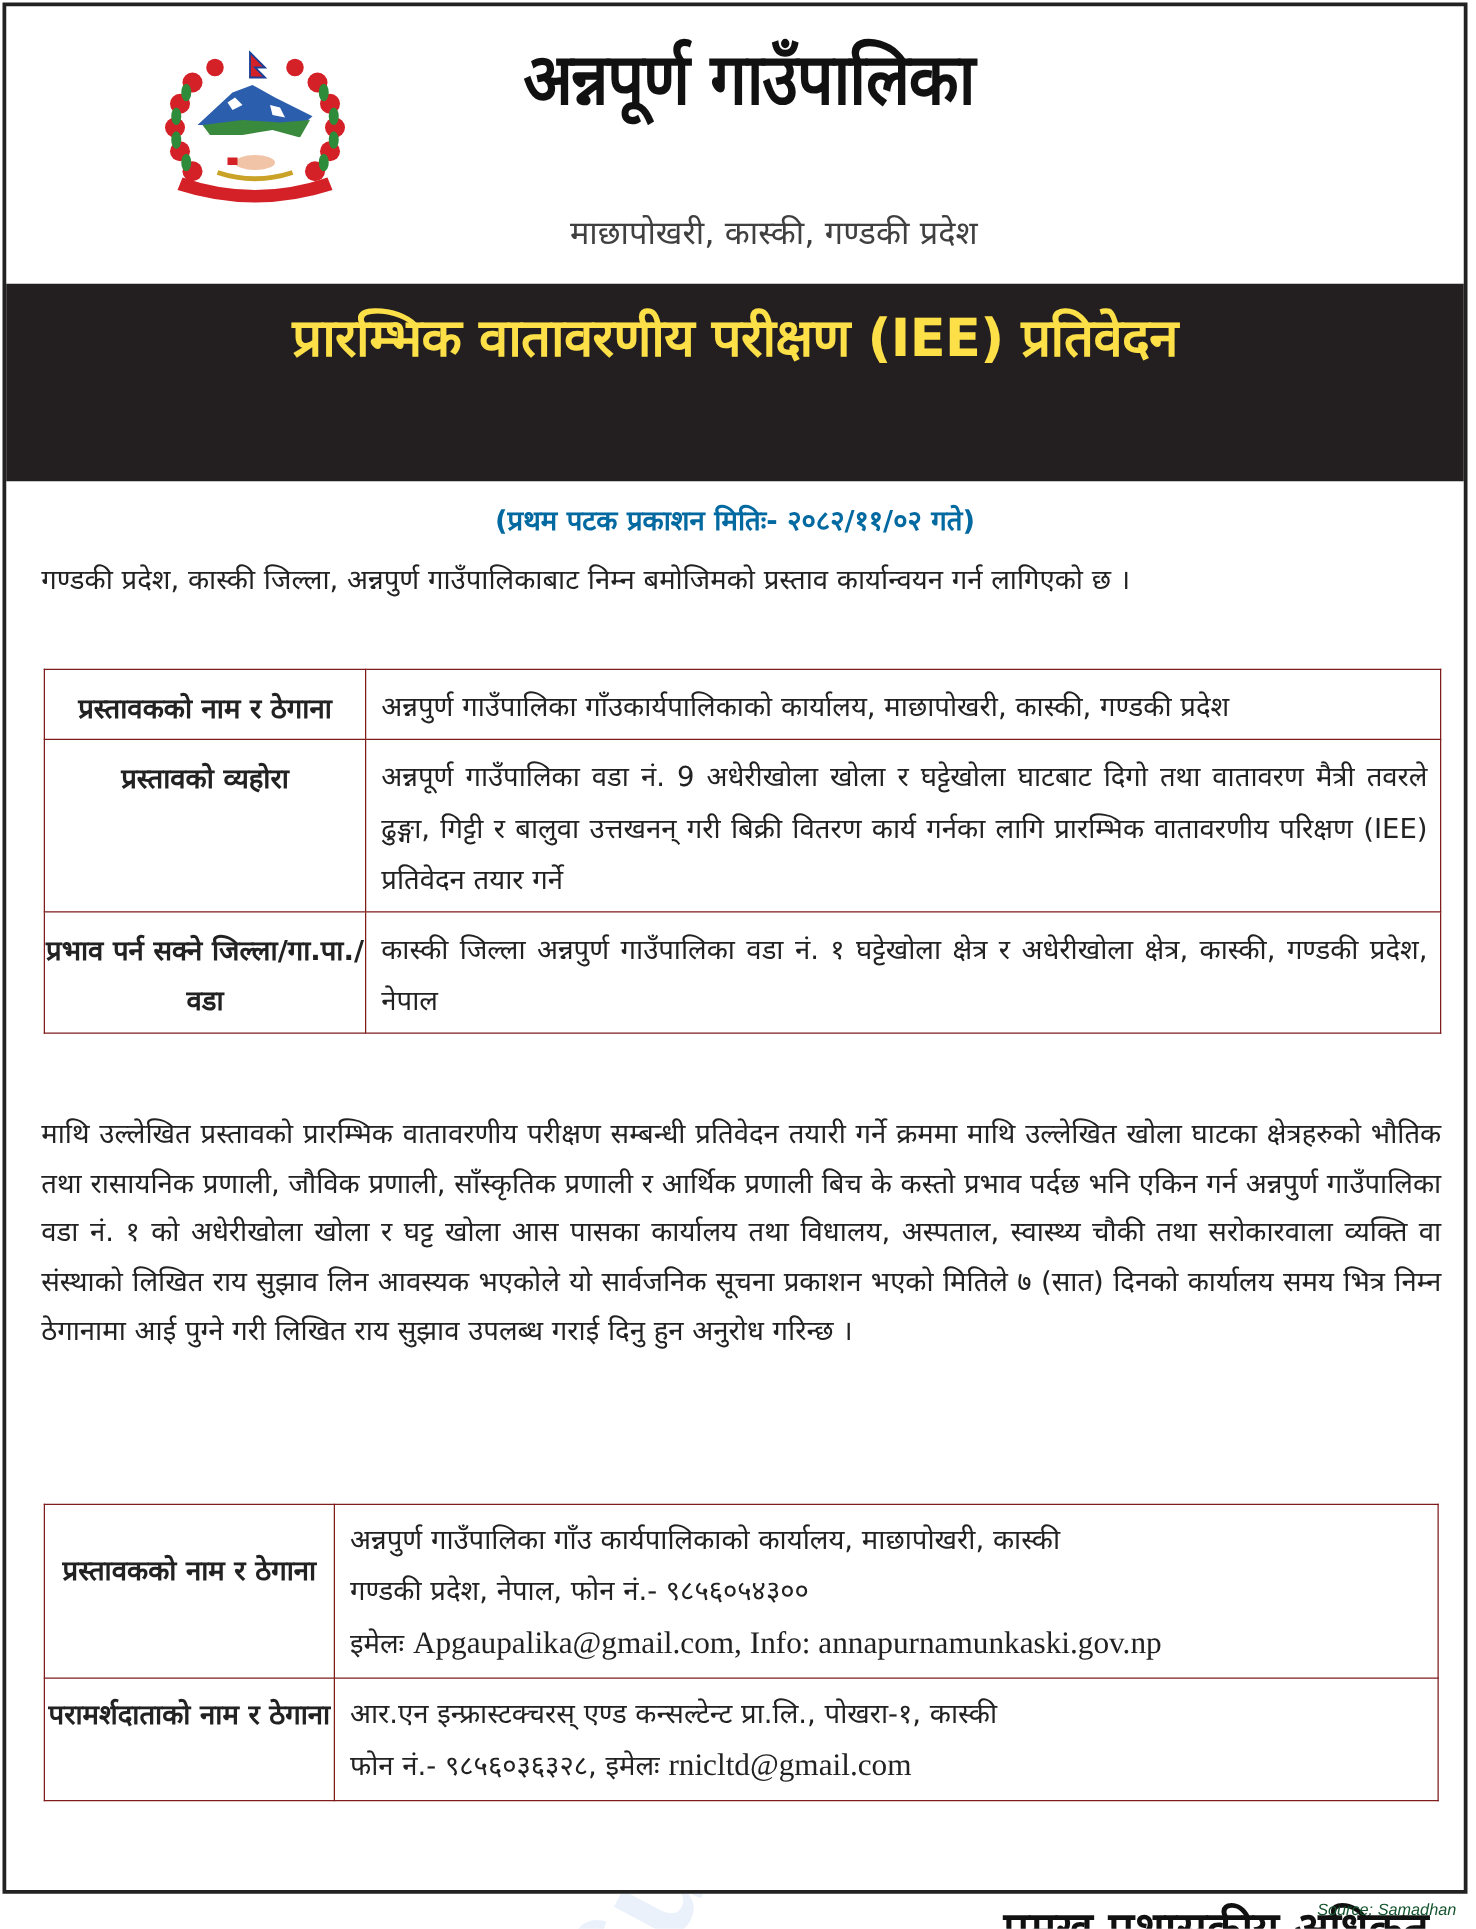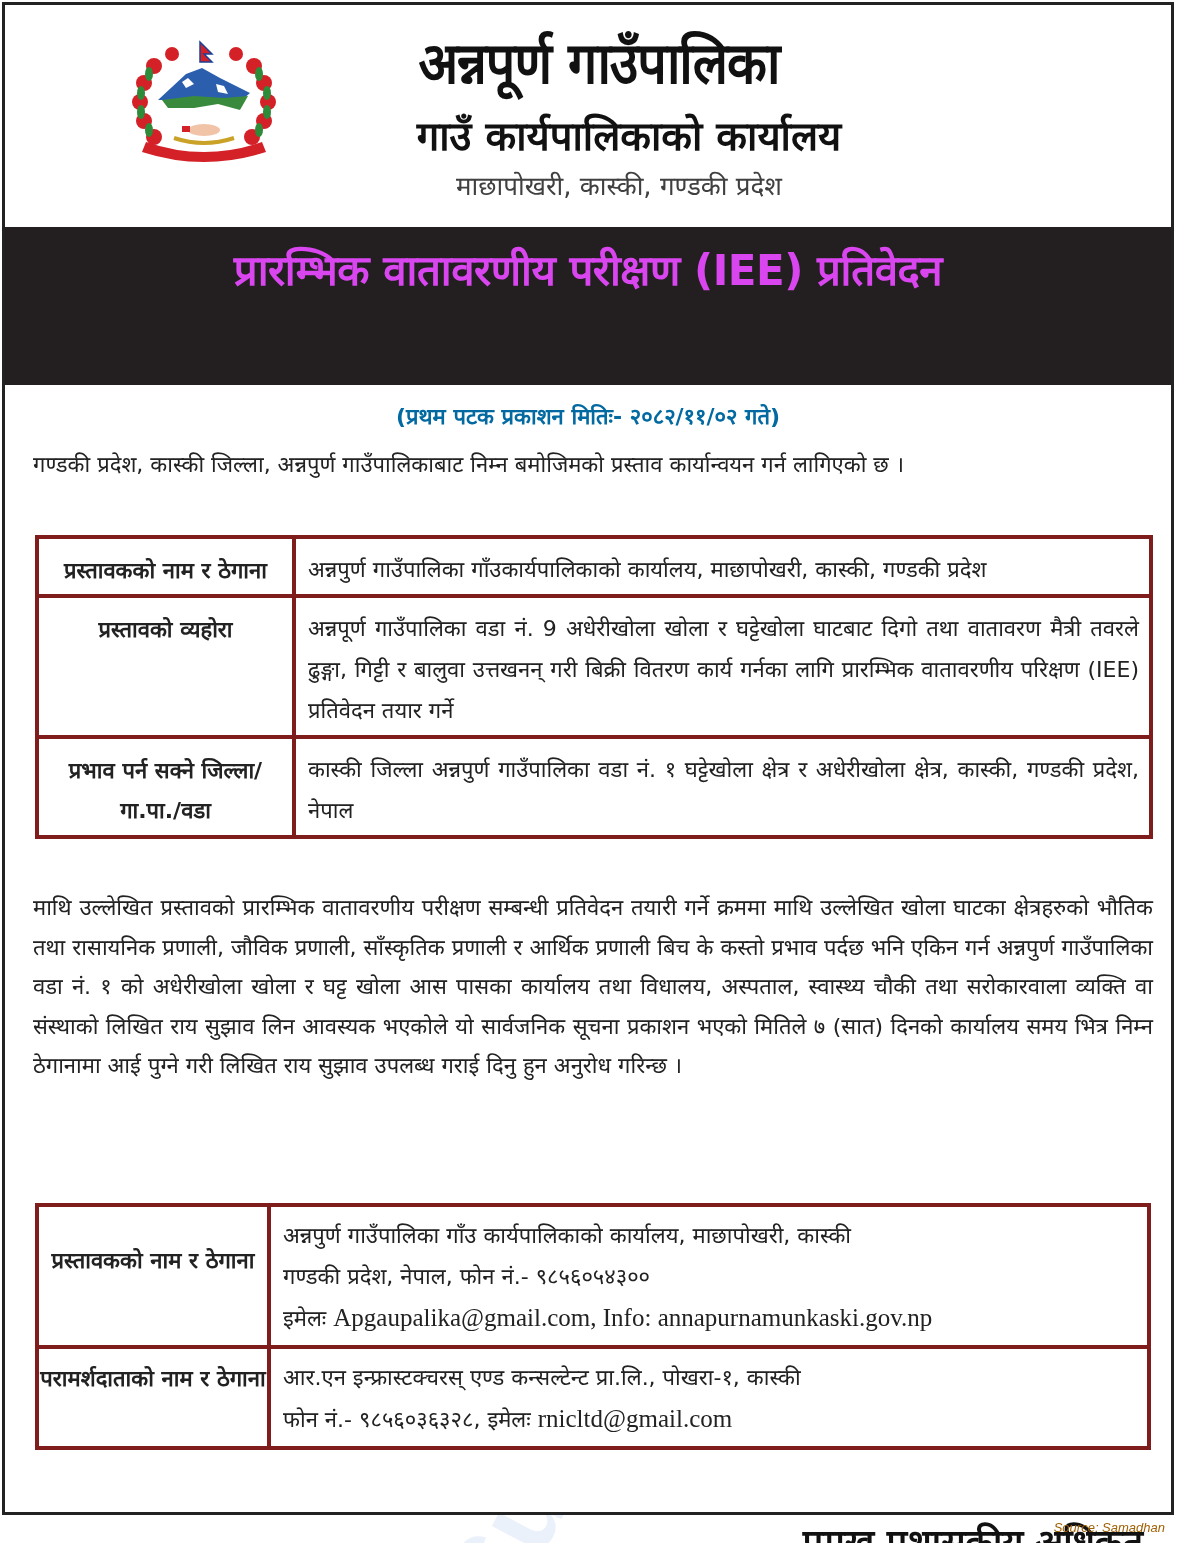--- a/index.html
+++ b/index.html
@@ -24,21 +24,21 @@
     font-weight: bold; font-size: 40px; color: #111;
   }
   .org-address {
     position: absolute; left: 300px; top: 162px; width: 620px; text-align: center;
     font-size: 26px; color: #404040;
   }
 
   
   .banner {
     position: absolute; left: 0; top: 222px; width: 100%; height: 158px;
-    background: #231f20; color: #d946ef; text-align: center;
+    background: #231f20; color: #fde047; text-align: center;
   }
   .banner-line {
     display: block; font-weight: bold; font-size: 42px; line-height: 68px; letter-spacing: -0.5px;
   }
   .banner-line:first-child { padding-top: 10px; }
 
   
   .publish-date {
     position: absolute; left: 0; top: 395px; width: 100%; text-align: center;
     font-weight: bold; font-size: 22px; color: #0369a1;
@@ -46,21 +46,21 @@
 
   .para {
     position: absolute; left: 28px; width: 1120px; font-size: 22px; line-height: 39px;
     text-align: justify; color: #222;
   }
   .intro { top: 440px; }
 
   table.info {
     position: absolute; border-collapse: collapse; font-size: 22px; color: #222;
   }
-  table.info td { border: 4px solid #7f1d1d; vertical-align: top; }
+  table.info td { border: 1px solid #7f1d1d; vertical-align: top; }
   table.info td.label {
     font-weight: bold; text-align: center; line-height: 40px;
   }
   table.info td.value { line-height: 41px; padding-left: 12px; padding-right: 10px; text-align: justify; }
 
   .table-1 { left: 30px; top: 530px; width: 1118px; }
   .table-1 td.label { width: 257px; padding-top: 12px; }
   .table-1 td.value { padding-top: 10px; padding-bottom: 4px; }
 
   .body-text { top: 883px; line-height: 39.5px; }
@@ -69,21 +69,21 @@
   .table-2 td.label { width: 232px; padding-top: 34px; padding-bottom: 14px; line-height: 46px; }
   .table-2 tr.row2 td.label { padding-top: 8px; padding-bottom: 8px; line-height: 44px; }
   .table-2 td.value { padding-top: 8px; padding-bottom: 6px; line-height: 45px; }
   .latin { font-family: "Liberation Serif", serif; font-size: 25px; }
 
   .signature {
     position: absolute; right: 28px; top: 1512px; font-weight: bold; font-size: 36px; color: #111;
   }
   .source {
     position: absolute; right: 16px; top: 1520px; font-family: "Liberation Sans", sans-serif;
-    font-style: italic; font-size: 13px; color: #a16207;
+    font-style: italic; font-size: 13px; color: #14532d;
   }
 
   .watermark {
     position: absolute; font-family: "Liberation Sans", sans-serif; font-weight: bold;
     font-size: 110px; color: rgba(140,175,225,0.18); transform: rotate(-62deg);
     pointer-events: none;
   }
 </style>
 </head>
 <body>
@@ -130,21 +130,20 @@
       <path d="M40 70 Q80 90 120 70 L118 84 Q80 96 42 84 Z" fill="#fff"></path>
 
       <ellipse cx="80" cy="92" rx="16" ry="6" fill="#f1c4a8"></ellipse>
       <rect x="58" y="88" width="8" height="6" fill="#d42027"></rect>
 
       <path d="M50 100 Q80 110 110 100" stroke="#c9a227" stroke-width="4" fill="none"></path>
 
       <path d="M22 104 Q80 124 138 104 L142 114 Q80 134 18 114 Z" fill="#d42027"></path>
     </svg>
     <div class="org-title">अन्नपूर्ण गाउँपालिका</div>
-    <div class="org-subtitle">गाउँ कार्यपालिकाको कार्यालय</div>
     <div class="org-address">माछापोखरी, कास्की, गण्डकी प्रदेश</div>
   </div>
 
   <div class="banner">
     <span class="banner-line">प्रारम्भिक वातावरणीय परीक्षण (IEE) प्रतिवेदन</span>
   </div>
 
   <div class="publish-date">(प्रथम पटक प्रकाशन मितिः- २०८२/११/०२ गते)</div>
 
   <p class="para intro">गण्डकी प्रदेश, कास्की जिल्ला, अन्नपुर्ण गाउँपालिकाबाट निम्न बमोजिमको प्रस्ताव कार्यान्वयन गर्न लागिएको छ ।</p>

